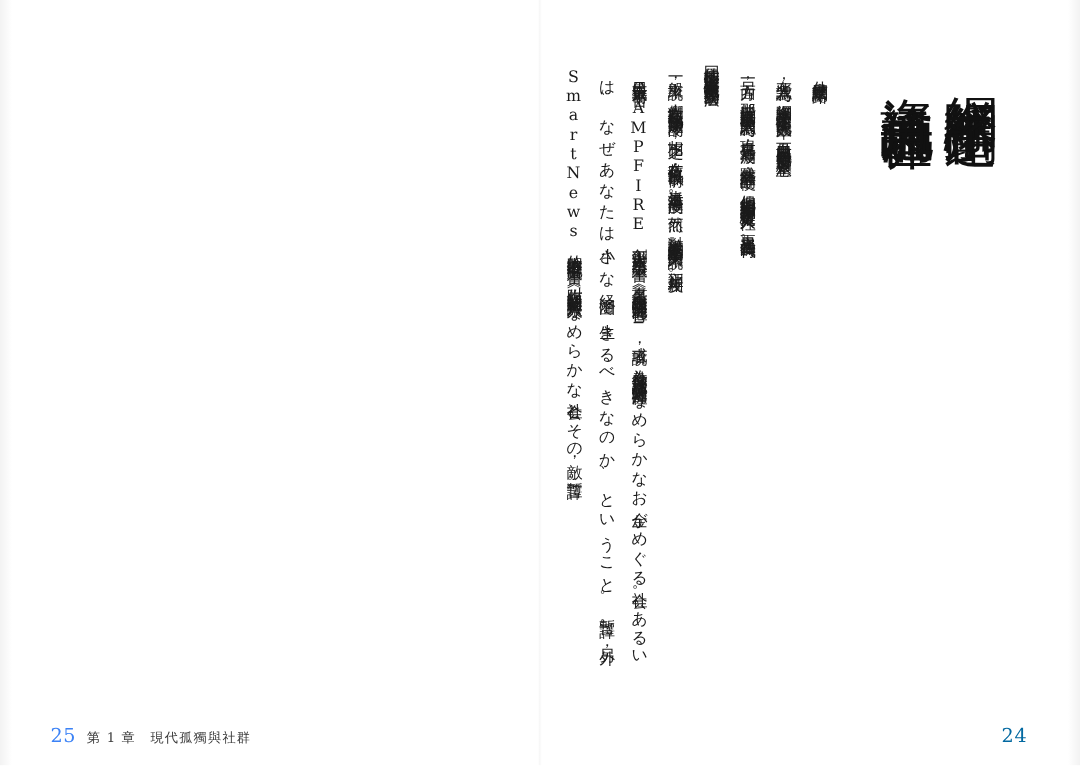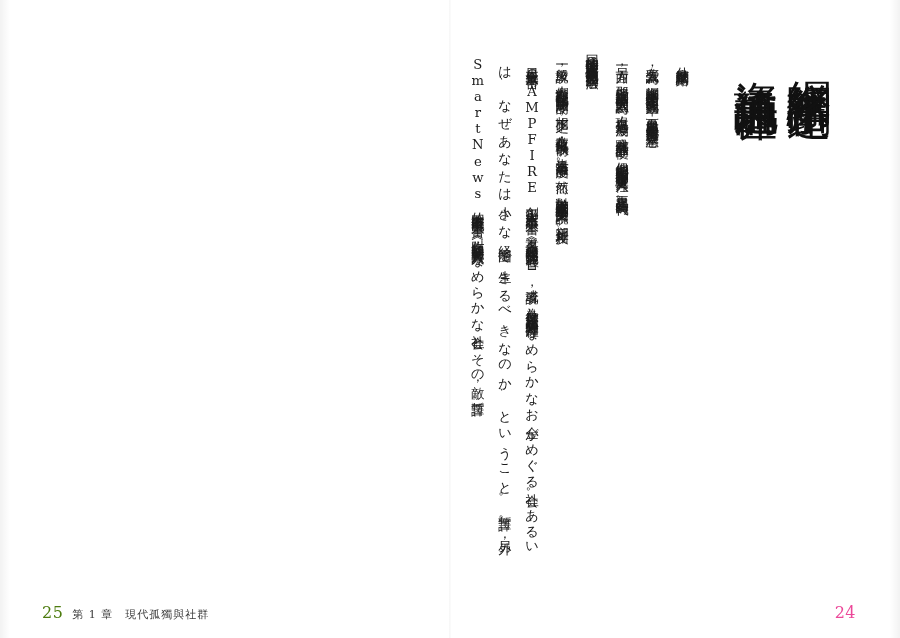--- a/index.html
+++ b/index.html
@@ -97,34 +97,34 @@
     position: absolute;
     left: 42px;
     bottom: 0;
     display: flex;
     align-items: baseline;
     gap: 9px;
     color: #3a3a3a;
   }
   .folio-num {
     font-size: 16px;
-    color: #4d7c0f;
+    color: #3b82f6;
     letter-spacing: 0.5px;
   }
   .folio-chapter {
     font-size: 11px;
     color: #3a3a3a;
     letter-spacing: 1px;
   }
   .folio-right {
     position: absolute;
     right: 44px;
     bottom: 0;
     font-size: 16px;
-    color: #ec4899;
+    color: #0369a1;
     letter-spacing: 0.5px;
   }
 </style>
 </head>
 <body>
 
 <div id="page">
 
   <div class="page-edge-left"></div>
   <div class="page-edge-right"></div>

